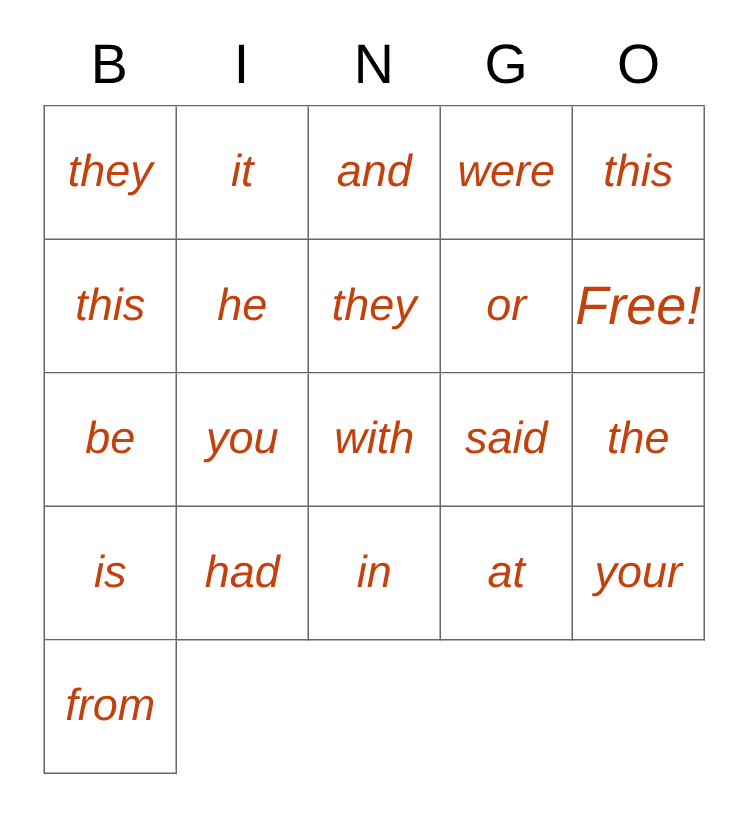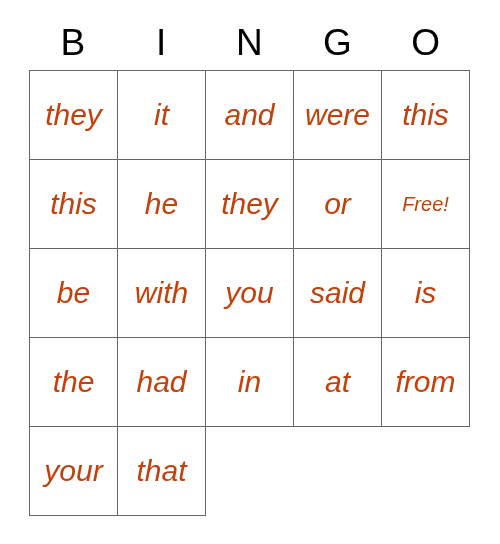--- a/index.html
+++ b/index.html
@@ -61,21 +61,21 @@
   }
   .cell-text {
     font-size: 30px;
     line-height: 1;
     color: #c2410c;
     white-space: nowrap;
     padding: 0 2px;
     font-style: italic;
   }
   .grid-cell.free .cell-text {
-    font-size: 20px;
+    font-size: 36px;
   }
 </style>
 </head>
 <body>
 
 <div id="bingo-card">
 
   <div id="bingo-header">
     <div class="header-cell">B</div>
     <div class="header-cell">I</div>
@@ -115,49 +115,46 @@
     <div class="grid-cell">
         <span class="cell-text">or</span>
       </div>
     <div class="grid-cell free">
         <span class="cell-text">Free!</span>
       </div>
     <div class="grid-cell">
         <span class="cell-text">be</span>
       </div>
     <div class="grid-cell">
-        <span class="cell-text">with</span>
+        <span class="cell-text">you</span>
       </div>
 
     <div class="grid-cell">
-        <span class="cell-text">you</span>
+        <span class="cell-text">with</span>
       </div>
     <div class="grid-cell">
         <span class="cell-text">said</span>
       </div>
     <div class="grid-cell">
-        <span class="cell-text">is</span>
+        <span class="cell-text">the</span>
       </div>
     <div class="grid-cell">
-        <span class="cell-text">the</span>
+        <span class="cell-text">is</span>
       </div>
     <div class="grid-cell">
         <span class="cell-text">had</span>
       </div>
 
     <div class="grid-cell">
         <span class="cell-text">in</span>
       </div>
     <div class="grid-cell">
         <span class="cell-text">at</span>
       </div>
     <div class="grid-cell">
-        <span class="cell-text">from</span>
-      </div>
-    <div class="grid-cell">
         <span class="cell-text">your</span>
       </div>
     <div class="grid-cell">
-        <span class="cell-text">that</span>
+        <span class="cell-text">from</span>
       </div>
 
   </div>
 </div>
 
 </body></html>

